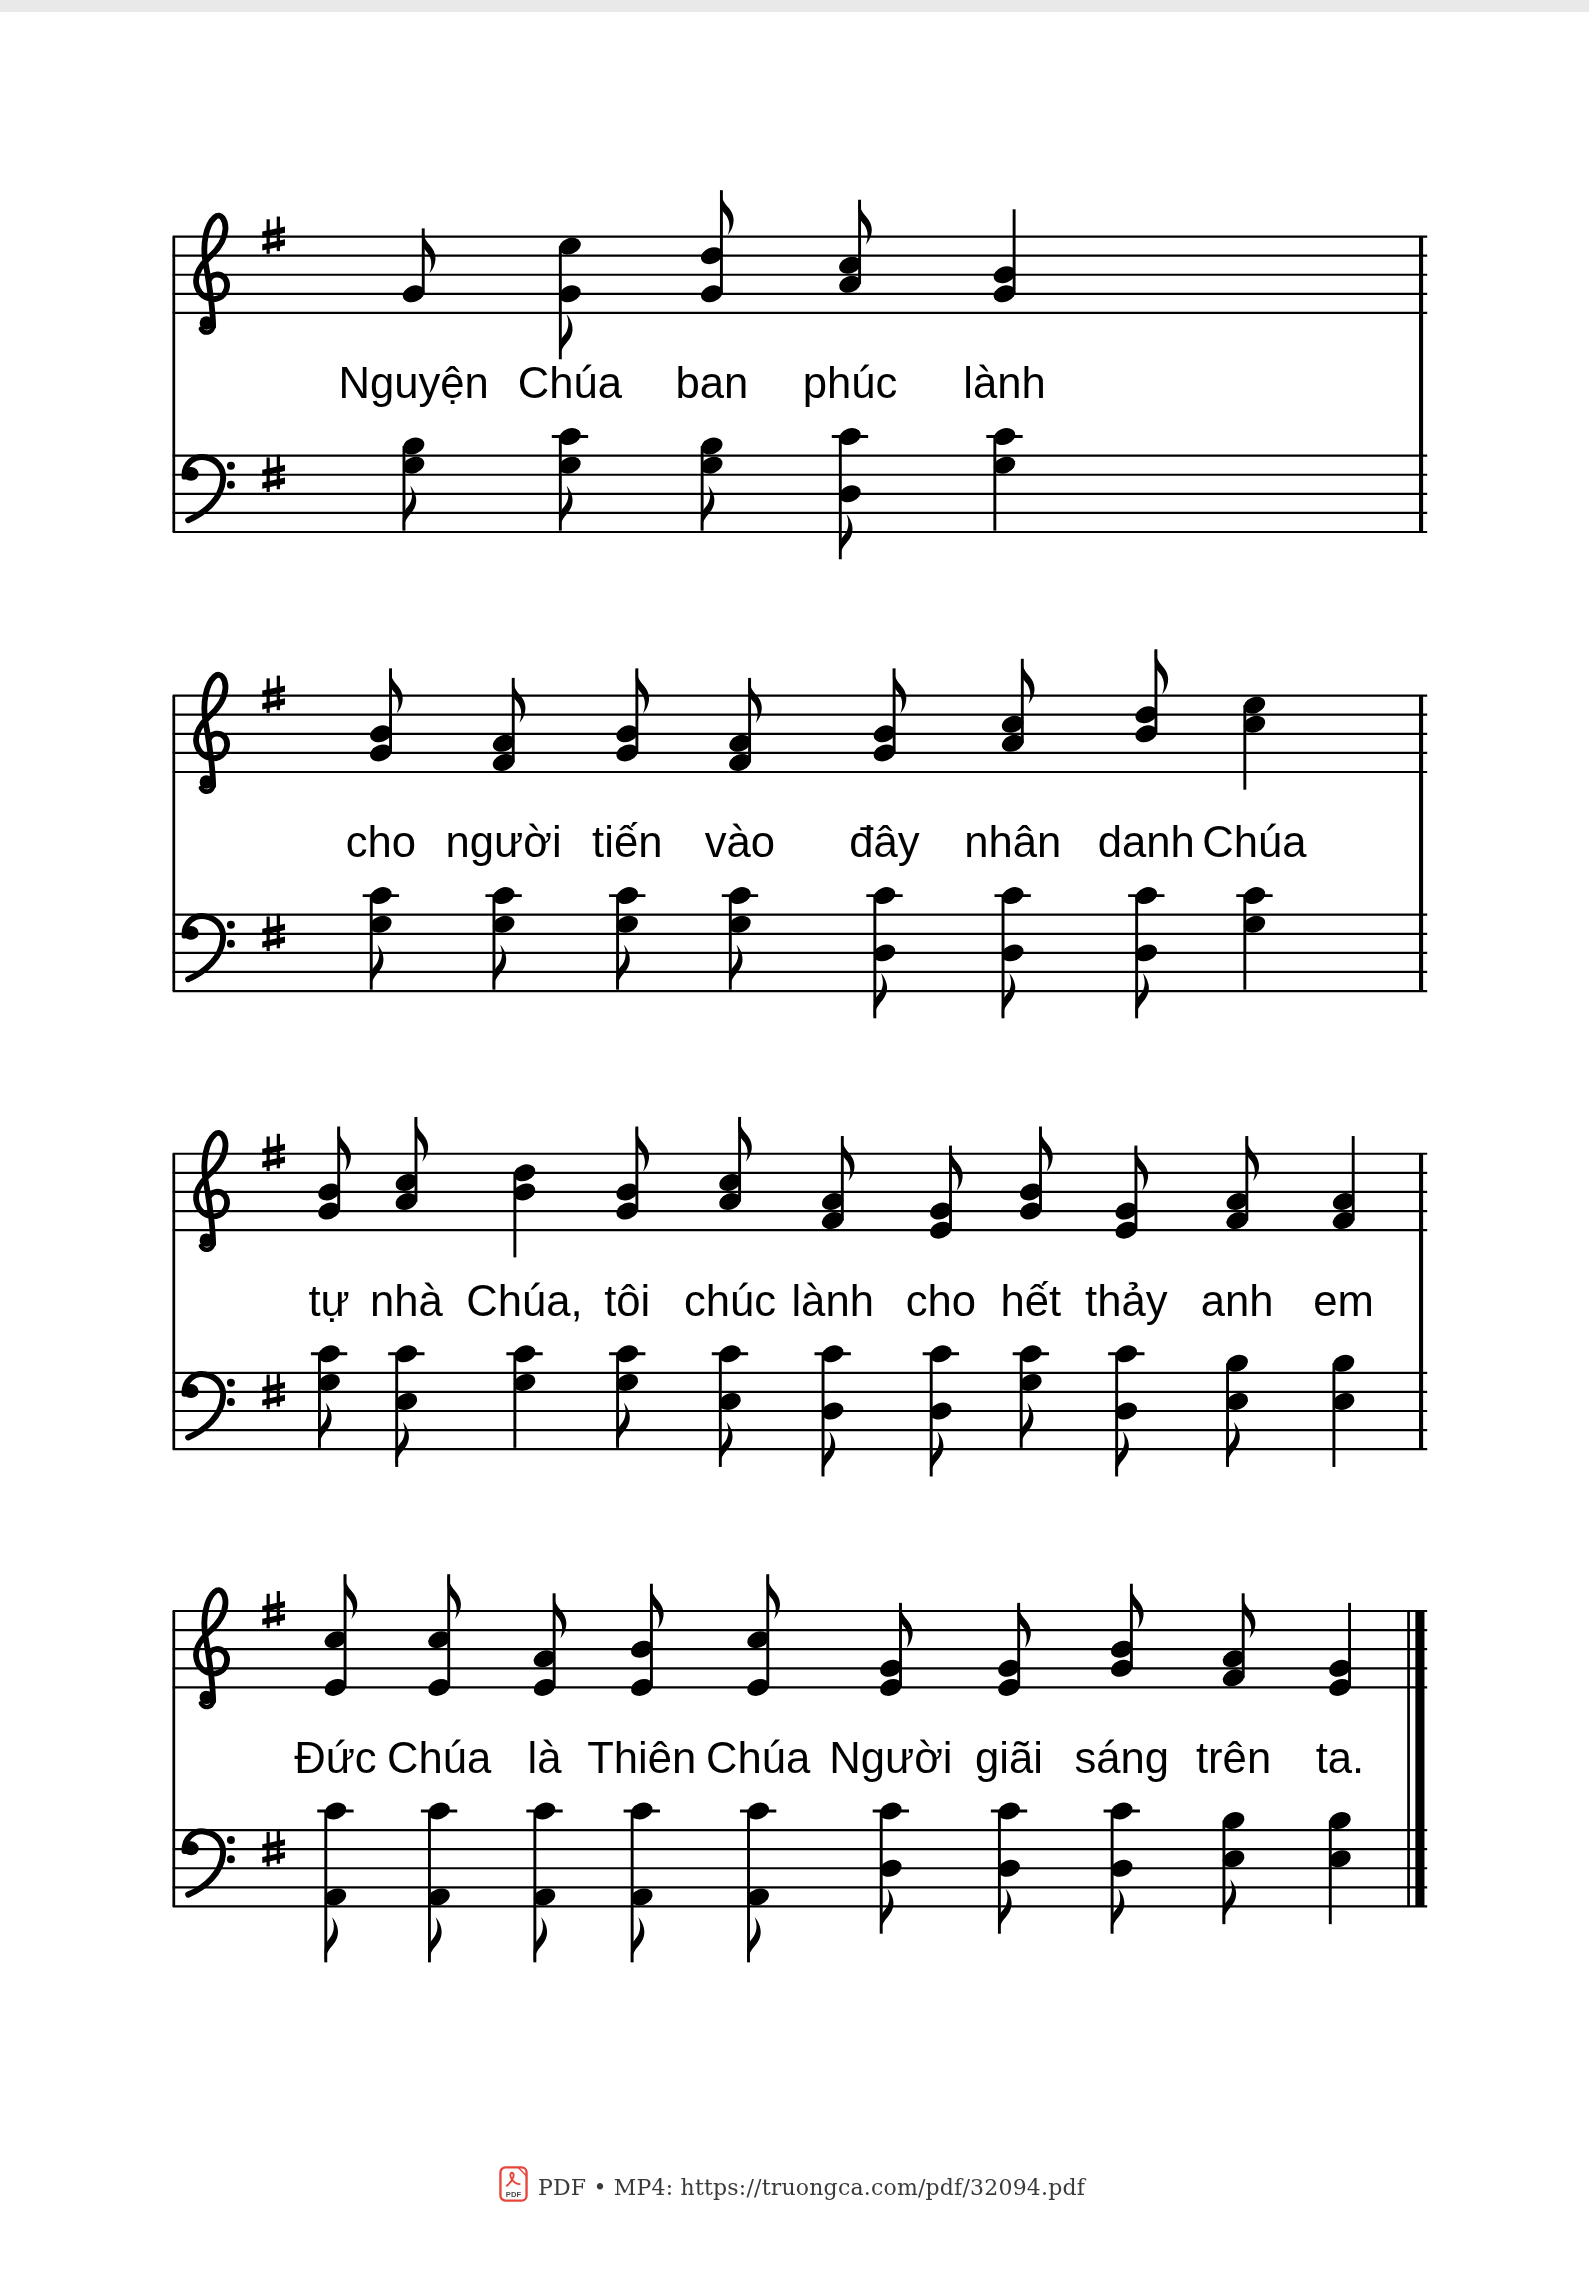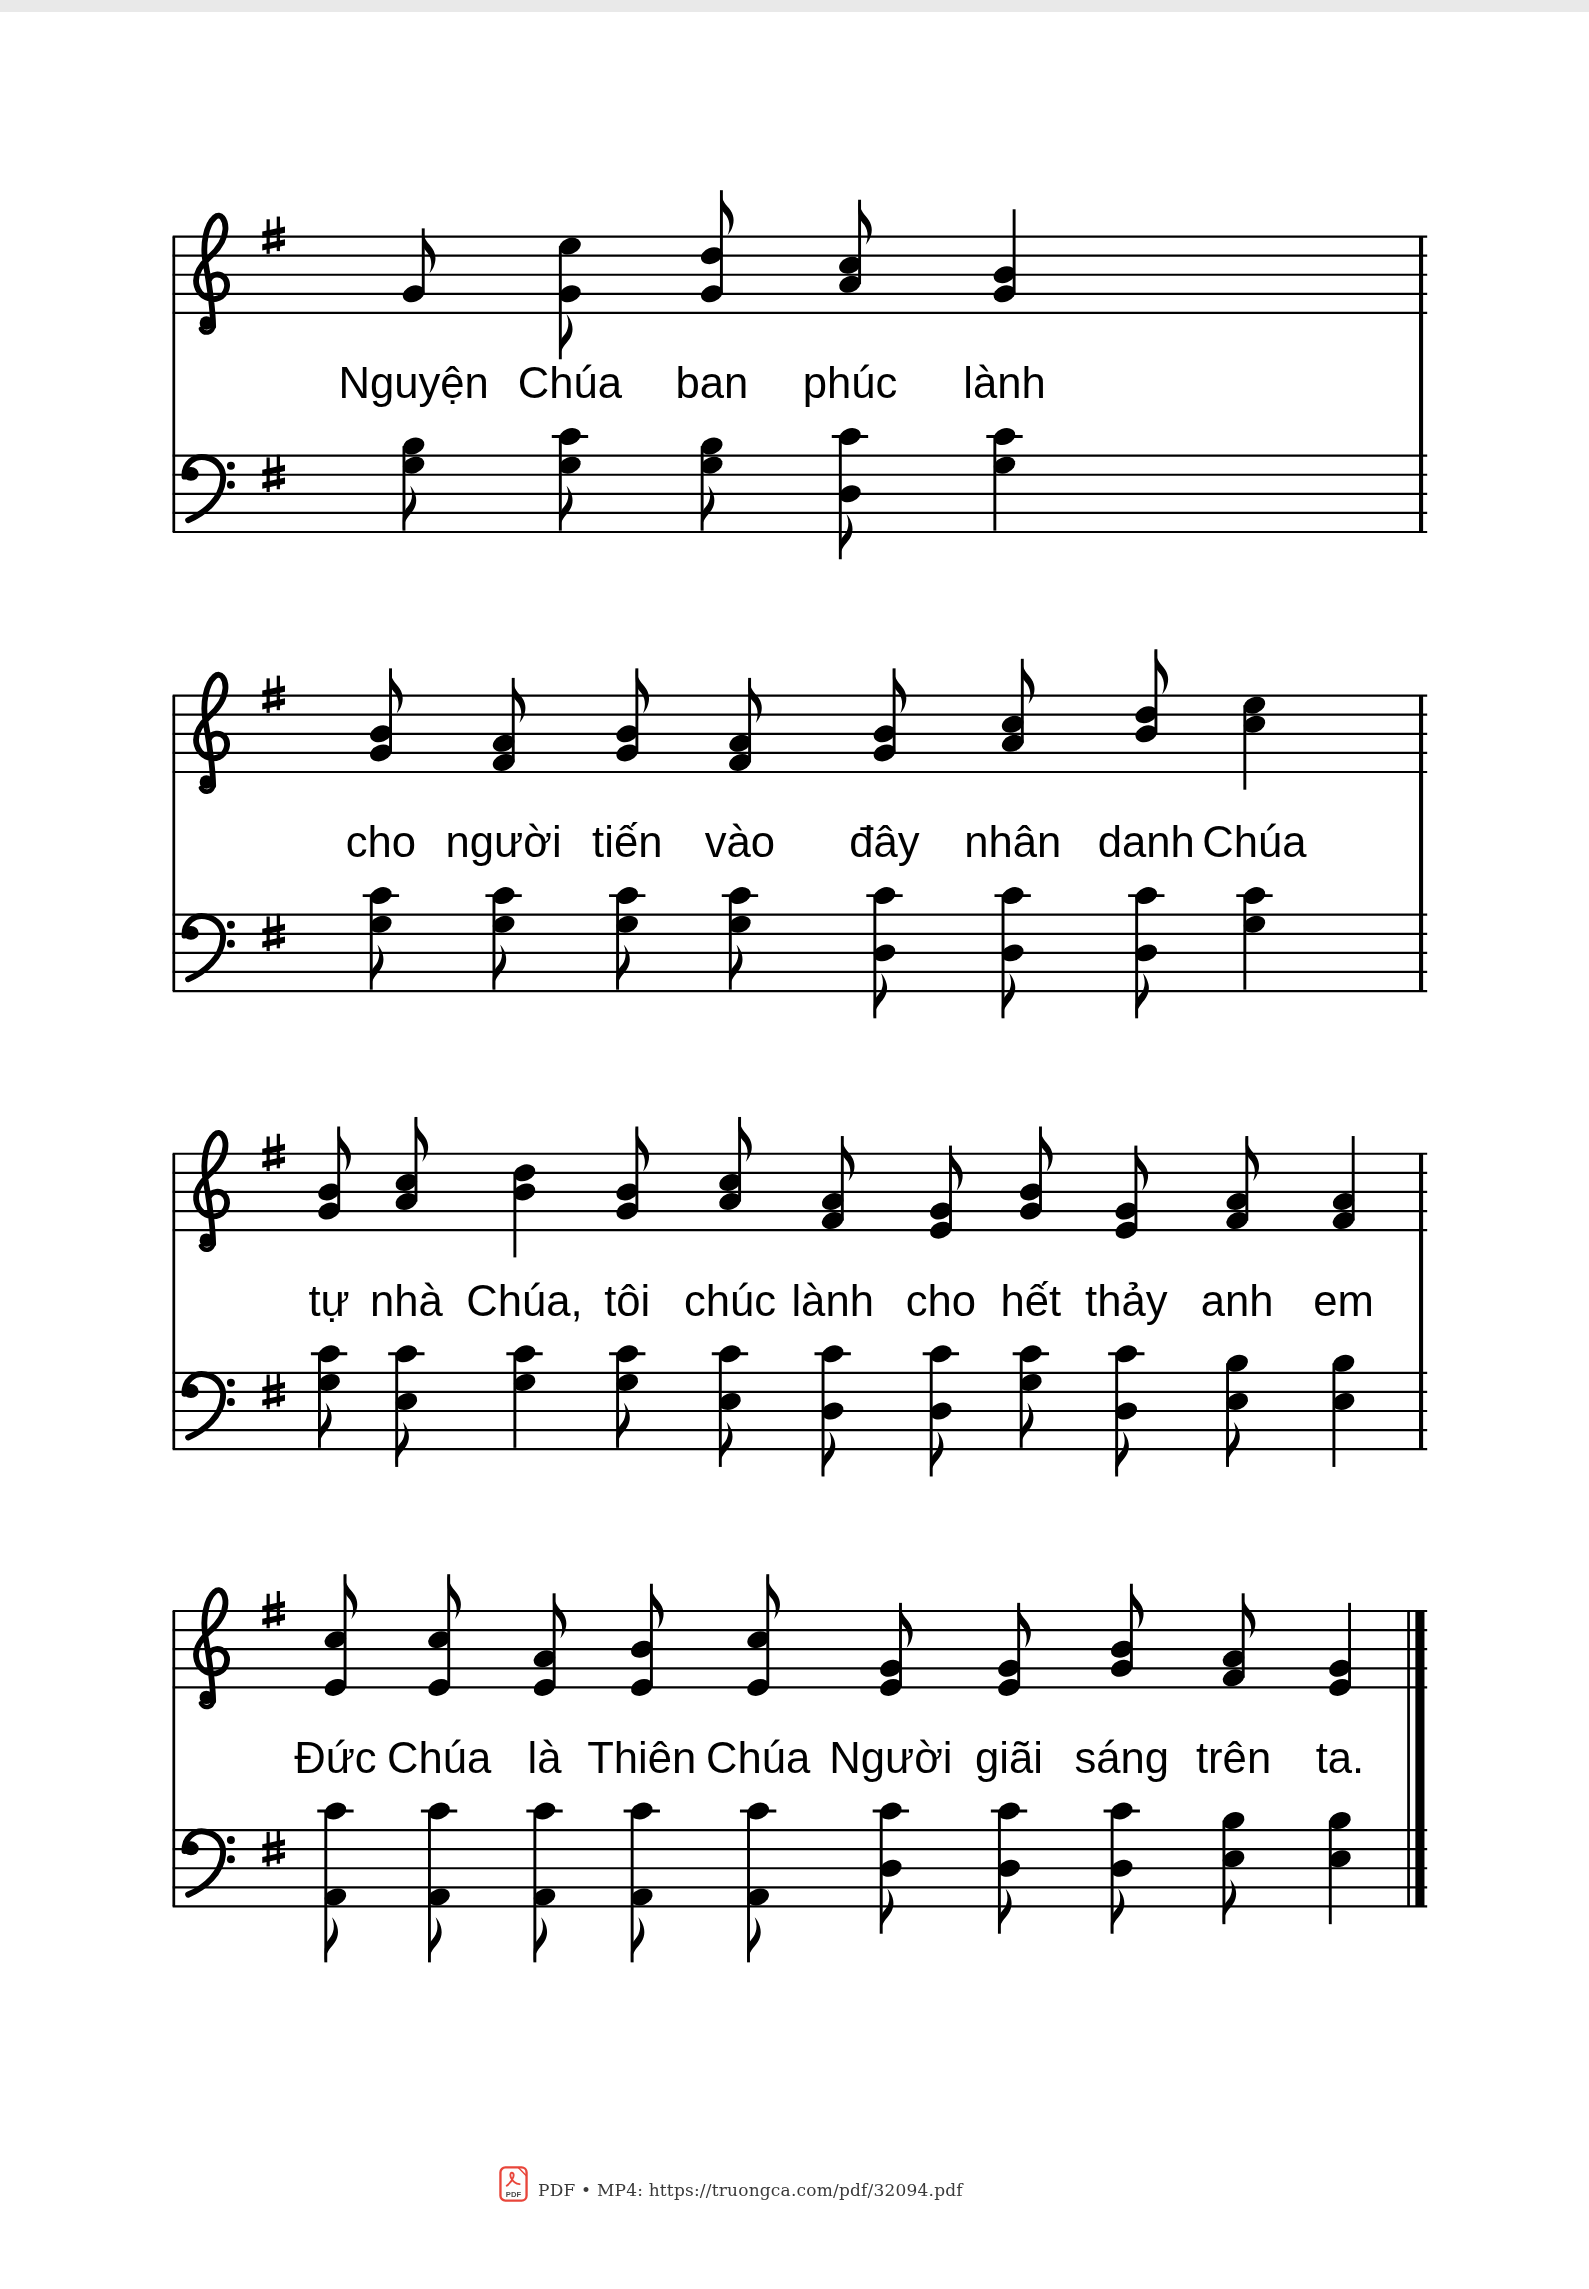--- a/index.html
+++ b/index.html
@@ -1,21 +1,21 @@
 <!DOCTYPE html>
 <html style="font-size:14.5px"><head>
 <meta charset="utf-8">
 <style>
   html,body{margin:0;padding:0;background:#e9e9e9;}
   .page{position:relative;width:1589px;height:2289px;background:#ffffff;margin:12px auto;overflow:hidden;}
   #score{position:absolute;left:0;top:0;}
   .lyric{font-family:"Liberation Sans",sans-serif;font-size:48px;fill:#000;}
   .footer{position:absolute;left:499px;top:2154px;display:flex;align-items:flex-end;gap:10px;}
   .pdf-icon{display:inline-block;width:29px;height:36px;}
-  .footer-text{font-family:"DejaVu Serif",serif;font-size:17px;color:#3a3a3a;letter-spacing:0.2px;
+  .footer-text{font-family:"DejaVu Serif",serif;font-size:22px;color:#3a3a3a;letter-spacing:0.2px;
                line-height:1;padding-bottom:2.7px;white-space:nowrap;}
 </style>
 </head>
 <body>
 
 <div class="page">
   <svg id="score" width="1589" height="2289" viewBox="0 0 1748 2518" xmlns="http://www.w3.org/2000/svg">
       <g>
         <line x1="190" y1="247" x2="1570" y2="247" stroke="#000000" stroke-width="2.4"></line>
         <line x1="190" y1="268" x2="1570" y2="268" stroke="#000000" stroke-width="2.4"></line>

